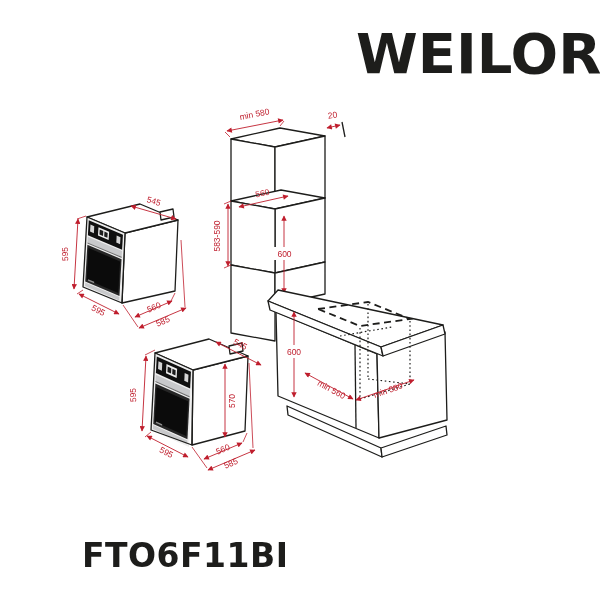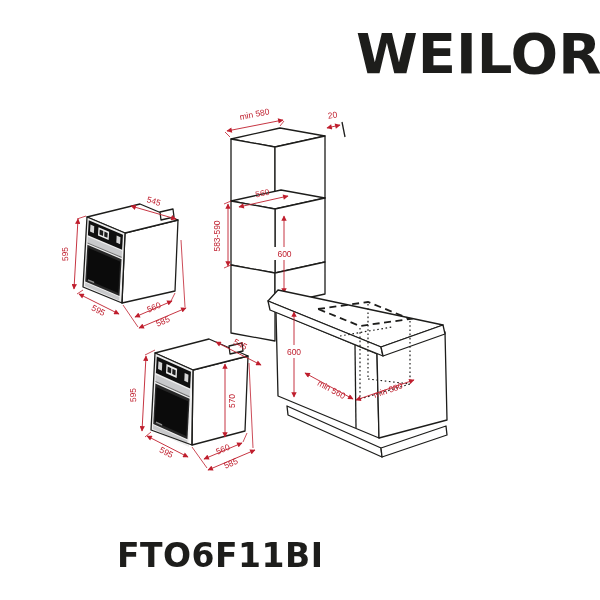--- a/index.html
+++ b/index.html
@@ -6,21 +6,21 @@
   body{width:600px;height:600px;position:relative;background:#ffffff;overflow:hidden;
        font-family:"Liberation Sans",sans-serif;}
   .logo{position:absolute;left:356px;top:26px;}
   .wordmark{font-family:"DejaVu Sans",sans-serif;font-weight:bold;font-size:56px;line-height:1;
             color:#1d1d1b;letter-spacing:0px;white-space:nowrap;}
   .wordmark .dot{color:#e6392e;}
   .tagline-row{display:flex;align-items:center;margin-top:5px;}
   .bar{width:61px;height:9px;background:#f2d41f;display:inline-block;}
   .tagline{margin-left:11px;font-size:15px;font-weight:bold;color:#1d1d1b;letter-spacing:0.2px;}
   .model{position:absolute;left:82px;top:536px;font-family:"DejaVu Sans",sans-serif;
-         font-weight:bold;font-size:33px;color:#1d1d1b;letter-spacing:0.5px;margin-left:35px;}
+         font-weight:bold;font-size:33px;color:#1d1d1b;letter-spacing:0.5px;}
   svg.diagram{position:absolute;left:0;top:0;}
   .blk{fill:#ffffff;stroke:#1d1d1b;stroke-width:1.3;stroke-linejoin:round;}
   .bl{fill:none;stroke:#1d1d1b;stroke-width:1.3;stroke-linejoin:round;}
   .dashl{fill:none;stroke:#1d1d1b;stroke-width:1.8;stroke-dasharray:7 4.5;}
   .dotl{fill:none;stroke:#1d1d1b;stroke-width:1.2;stroke-dasharray:1.6 2.6;}
   .red{stroke:#bf1e2d;stroke-width:0.9;fill:none;}
   .redthin{stroke:#bf1e2d;stroke-width:0.8;fill:none;}
   .rtxt{fill:#bf1e2d;font-size:8.5px;font-family:"Liberation Sans",sans-serif;}
   .wbg{fill:#ffffff;stroke:none;}
 </style>

